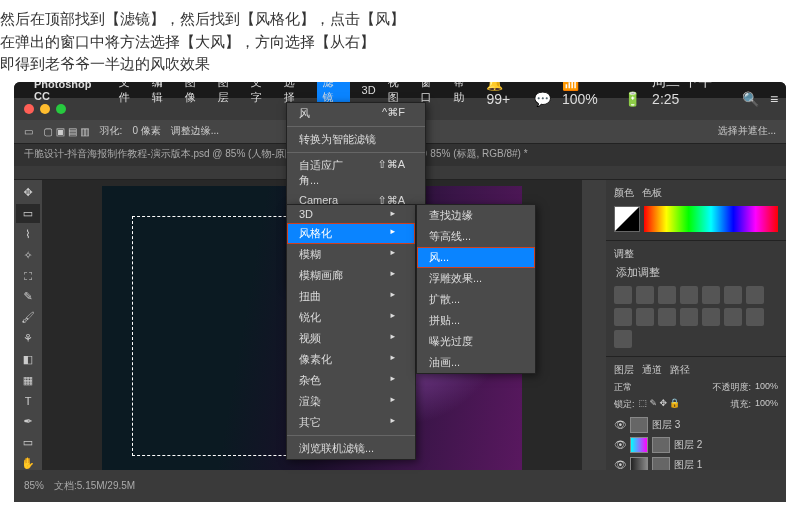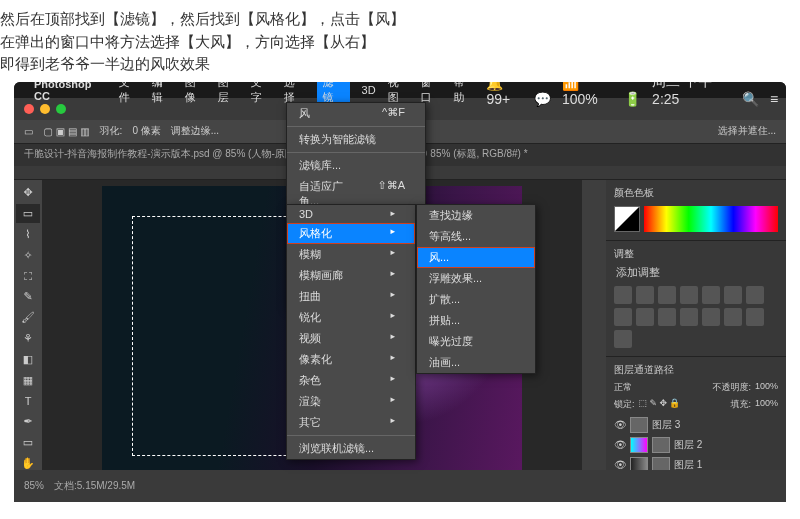--- a/index.html
+++ b/index.html
@@ -22,21 +22,21 @@
 .toolbar{width:28px;background:#454545;display:flex;flex-direction:column;gap:2px;padding:4px 0;}
 .tool{width:24px;height:22px;margin:0 auto;background:#454545;display:flex;align-items:center;justify-content:center;font-size:11px;color:#ccc;}
 .tool.sel{background:#2a2a2a;}
 .canvas-area{flex:1;background:#282828;position:relative;overflow:hidden;}
 .canvas-image{position:absolute;left:60px;top:6px;width:420px;height:300px;background:linear-gradient(100deg,#0b1a22 0%,#0b1a22 35%,#1a0f2a 55%,#3a1548 75%,#5a1860 100%);}
 .canvas-image::after{content:"";position:absolute;right:10px;top:40px;width:160px;height:200px;background:radial-gradient(ellipse at 30% 40%,#c8a0c8 0%,#6a3580 40%,transparent 70%);border-radius:50% 40% 30% 40%;}
 .marquee{position:absolute;left:30px;top:30px;width:200px;height:240px;border:1px dashed #fff;}
 .right-panels{width:180px;background:#383838;display:flex;flex-direction:column;font-size:10px;color:#ccc;}
 .collapsed-strip{width:24px;background:#3e3e3e;}
 .panel{border-bottom:1px solid #222;padding:4px;}
-.panel-header{display:flex;padding:2px 4px;font-size:10px;}
+.panel-header{display:flex;gap:8px;padding:2px 4px;font-size:10px;}
 .color-picker{display:flex;gap:4px;padding:4px;}
 .swatch{width:26px;height:26px;background:linear-gradient(135deg,#fff 48%,#000 52%);border:1px solid #666;}
 .spectrum{flex:1;height:26px;background:linear-gradient(90deg,red,yellow,lime,cyan,blue,magenta,red);}
 .adjust-icons{display:flex;flex-wrap:wrap;gap:4px;padding:4px;}
 .adj{width:18px;height:18px;background:#555;border-radius:2px;}
 .layers-list{padding:2px 0;}
 .layer-row{display:flex;align-items:center;gap:4px;padding:2px 4px;height:20px;}
 .layer-row.sel{background:#5a7ba8;}
 .eye{width:12px;font-size:10px;}
 .thumb{width:18px;height:16px;background:#666;border:1px solid #888;}
@@ -91,21 +91,20 @@
   </div>
 
   <div class="dropdown-menu menu1">
     <div class="mi">
         <span>风</span>
         <span>^⌘F</span>
       </div>
     <div class="sep"></div>
     <div class="mi">转换为智能滤镜</div>
     <div class="sep"></div>
-    <div class="mi">滤镜库...</div>
     <div class="mi">
         <span>自适应广角...</span>
         <span>⇧⌘A</span>
       </div>
     <div class="mi">
         <span>Camera Raw 滤镜...</span>
         <span>⇧⌘A</span>
       </div>
     <div class="mi">
         <span>镜头校正...</span>

